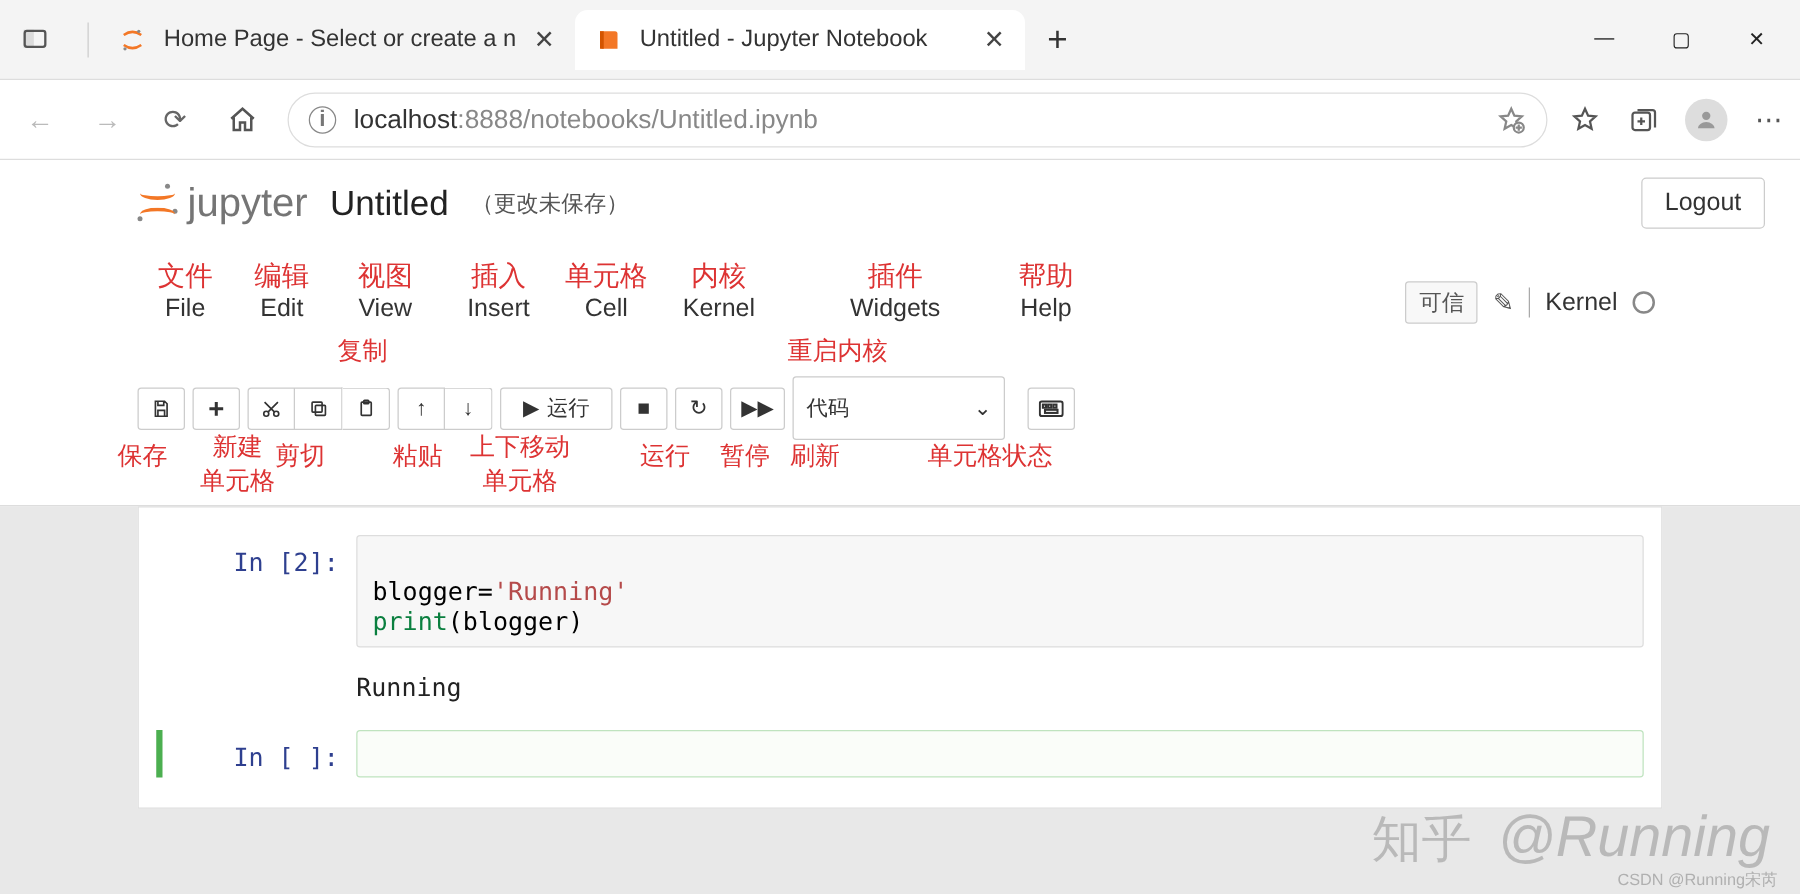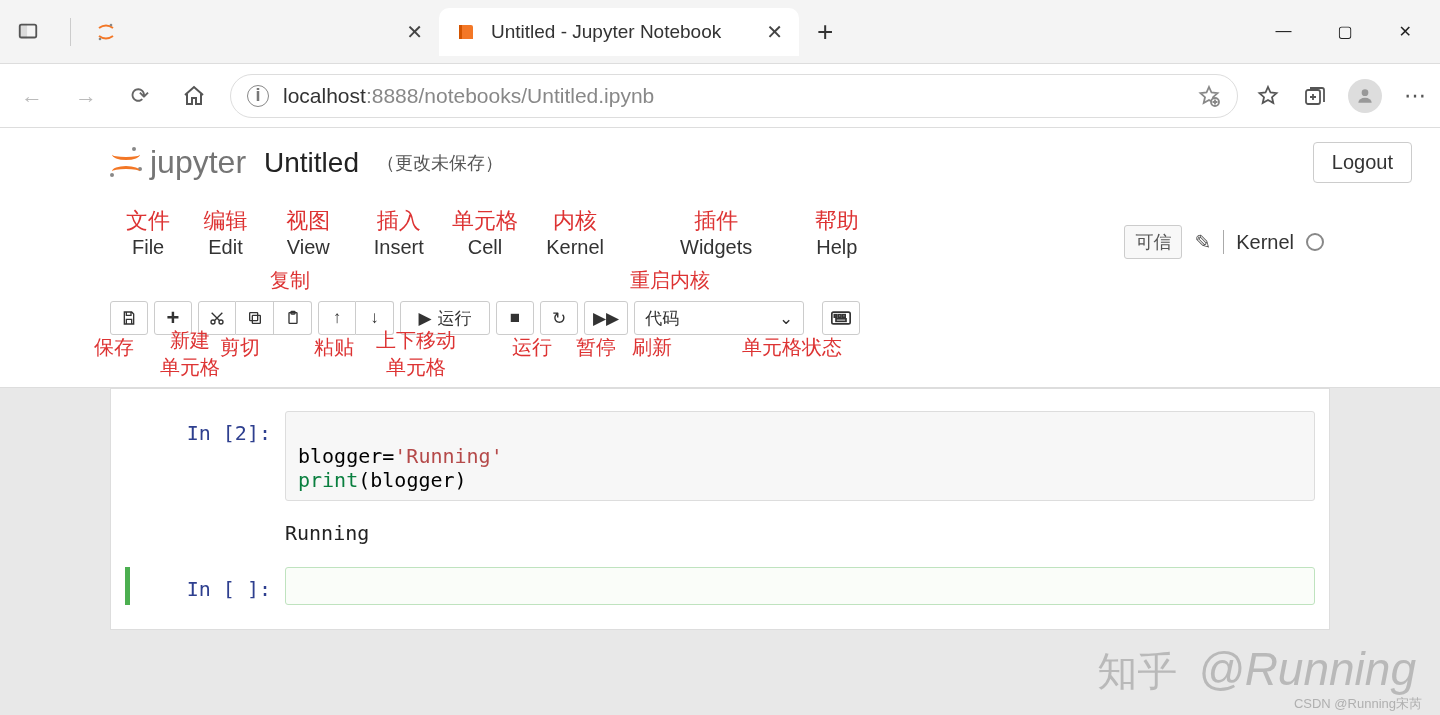--- a/index.html
+++ b/index.html
@@ -152,21 +152,21 @@
 }
 .tb-btn {
   border: 1px solid #ccc; background: #fff; border-radius: 3px;
   height: 34px; min-width: 38px; display: flex; align-items: center; justify-content: center;
   font-size: 17px; color: #333; padding: 0 8px; gap: 6px;
 }
 .tb-group { display: flex; }
 .tb-group .tb-btn:not(:first-child) { border-left: none; border-top-left-radius: 0; border-bottom-left-radius: 0; }
 .tb-group .tb-btn:not(:last-child) { border-top-right-radius: 0; border-bottom-right-radius: 0; }
 .tb-select {
-  border: 1px solid #ccc; background: #fff; height: 34px; min-width: 170px;
+  border: 1px solid #ccc; background: #fff; height: 51px; min-width: 170px;
   display: flex; align-items: center; padding: 0 10px; font-size: 17px; color: #333;
   justify-content: space-between; border-radius: 3px;
 }
 .tb-label {
   position: absolute; color: #d33; font-size: 20px; white-space: nowrap; font-weight: 500;
 }
 
 .notebook-area {
   background: #fff;
   margin: 0 110px;
@@ -219,20 +219,21 @@
 
     <div class="tab">
       <span class="favicon">
         <svg width="20" height="20" viewBox="0 0 20 20">
             <path d="M3 6 Q10 1 17 6" fill="none" stroke="#f37726" stroke-width="2"></path>
             <path d="M3 14 Q10 19 17 14" fill="none" stroke="#f37726" stroke-width="2"></path>
             <circle cx="15" cy="3" r="1.3" fill="#888"></circle>
             <circle cx="4" cy="17" r="1.3" fill="#888"></circle>
           </svg>
       </span>
+      <span>Home Page - Select or create a n</span>
       <span class="close">✕</span>
     </div>
 
     <div class="tab active">
       <span class="favicon">
         <svg width="20" height="20" viewBox="0 0 20 20">
             <path d="M3 3 h12 a2 2 0 0 1 2 2 v12 h-12 a2 2 0 0 1 -2 -2 z" fill="#f37726"></path>
             <rect x="3" y="3" width="3" height="14" fill="#d35400"></rect>
           </svg>
       </span>

